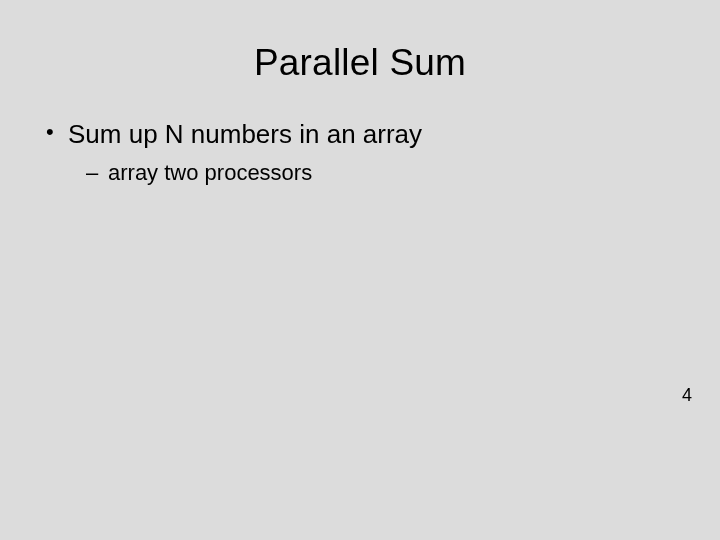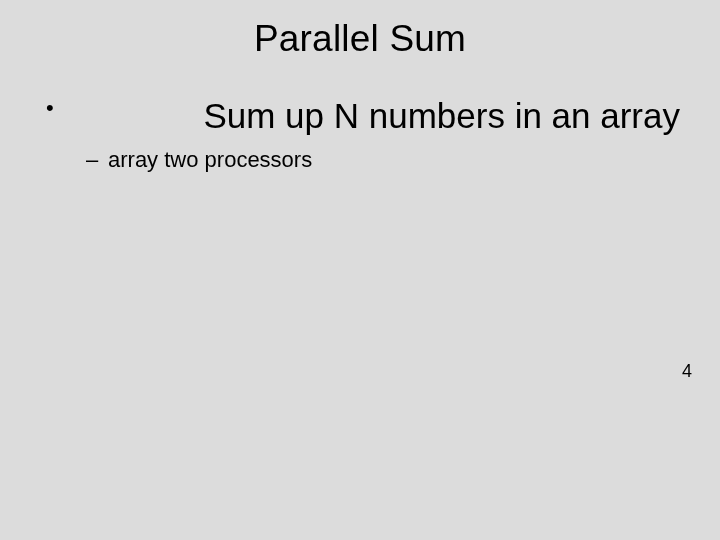--- a/index.html
+++ b/index.html
@@ -11,38 +11,38 @@
     font-family: Arial, Helvetica, sans-serif;
     color: #000;
     overflow: hidden;
     position: relative;
   }
   .slide {
     width: 720px;
     height: 408px;
     position: relative;
     box-sizing: border-box;
+    margin-top: 24px;
   }
   .title {
     text-align: center;
     font-size: 37px;
     font-weight: 400;
     padding-top: 18px;
     letter-spacing: 0.2px;
   }
   .body {
     padding: 34px 40px 0 40px;
   }
   .bullet-l1 {
-    font-size: 35px;
+    font-size: 26px;
     line-height: 1.25;
     margin: 0 0 8px 0;
     padding-left: 28px;
     position: relative;
-    text-align: right;
   }
   .bullet-l1::before {
     content: "•";
     position: absolute;
     left: 6px;
     top: 0;
     font-size: 22px;
   }
   .bullet-l2 {
     font-size: 22px;

